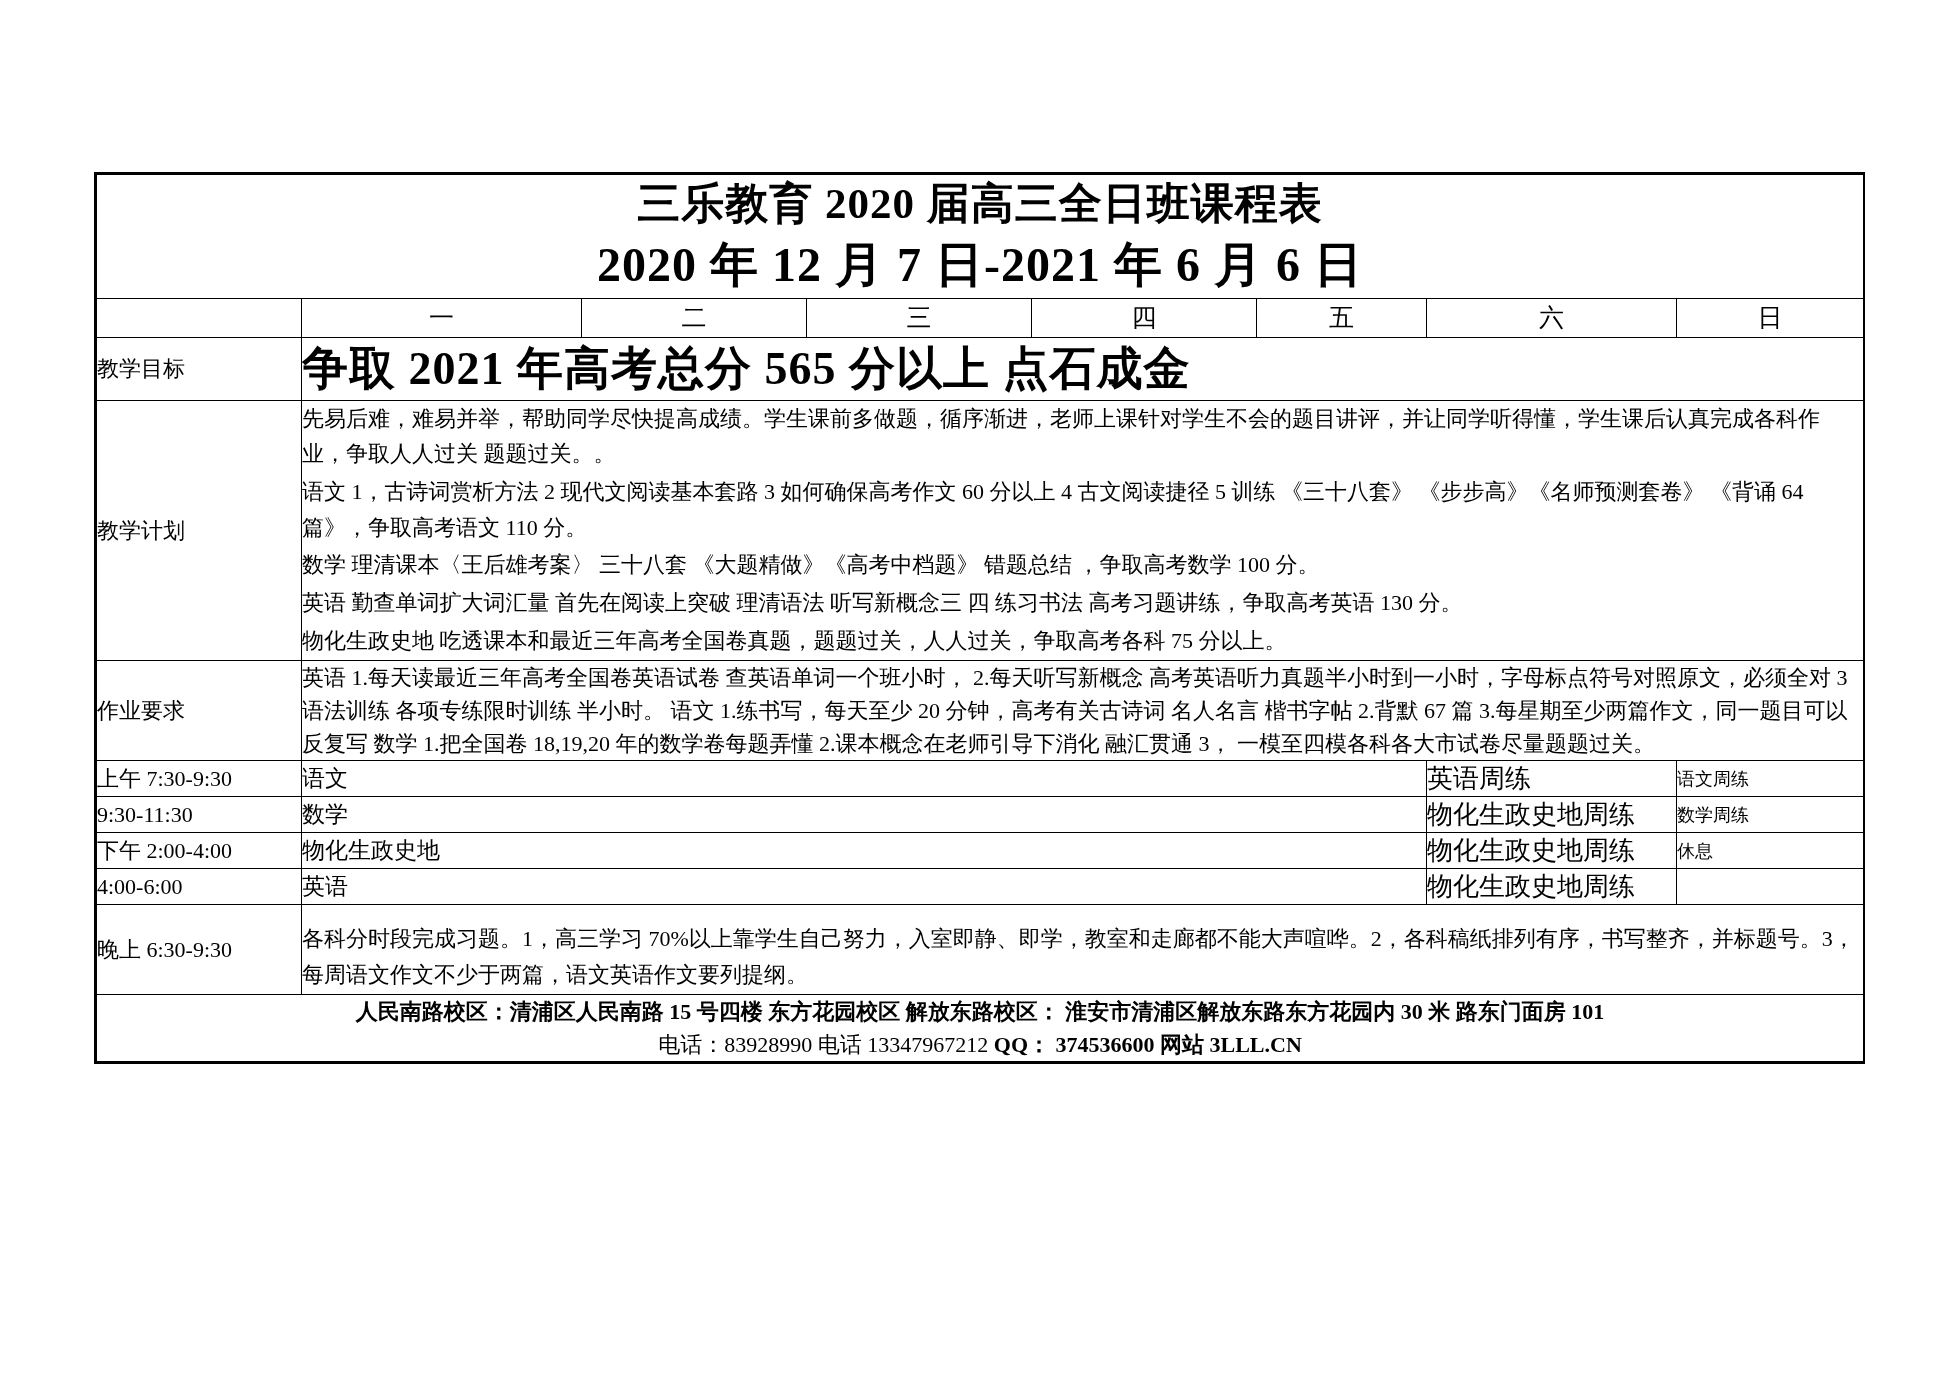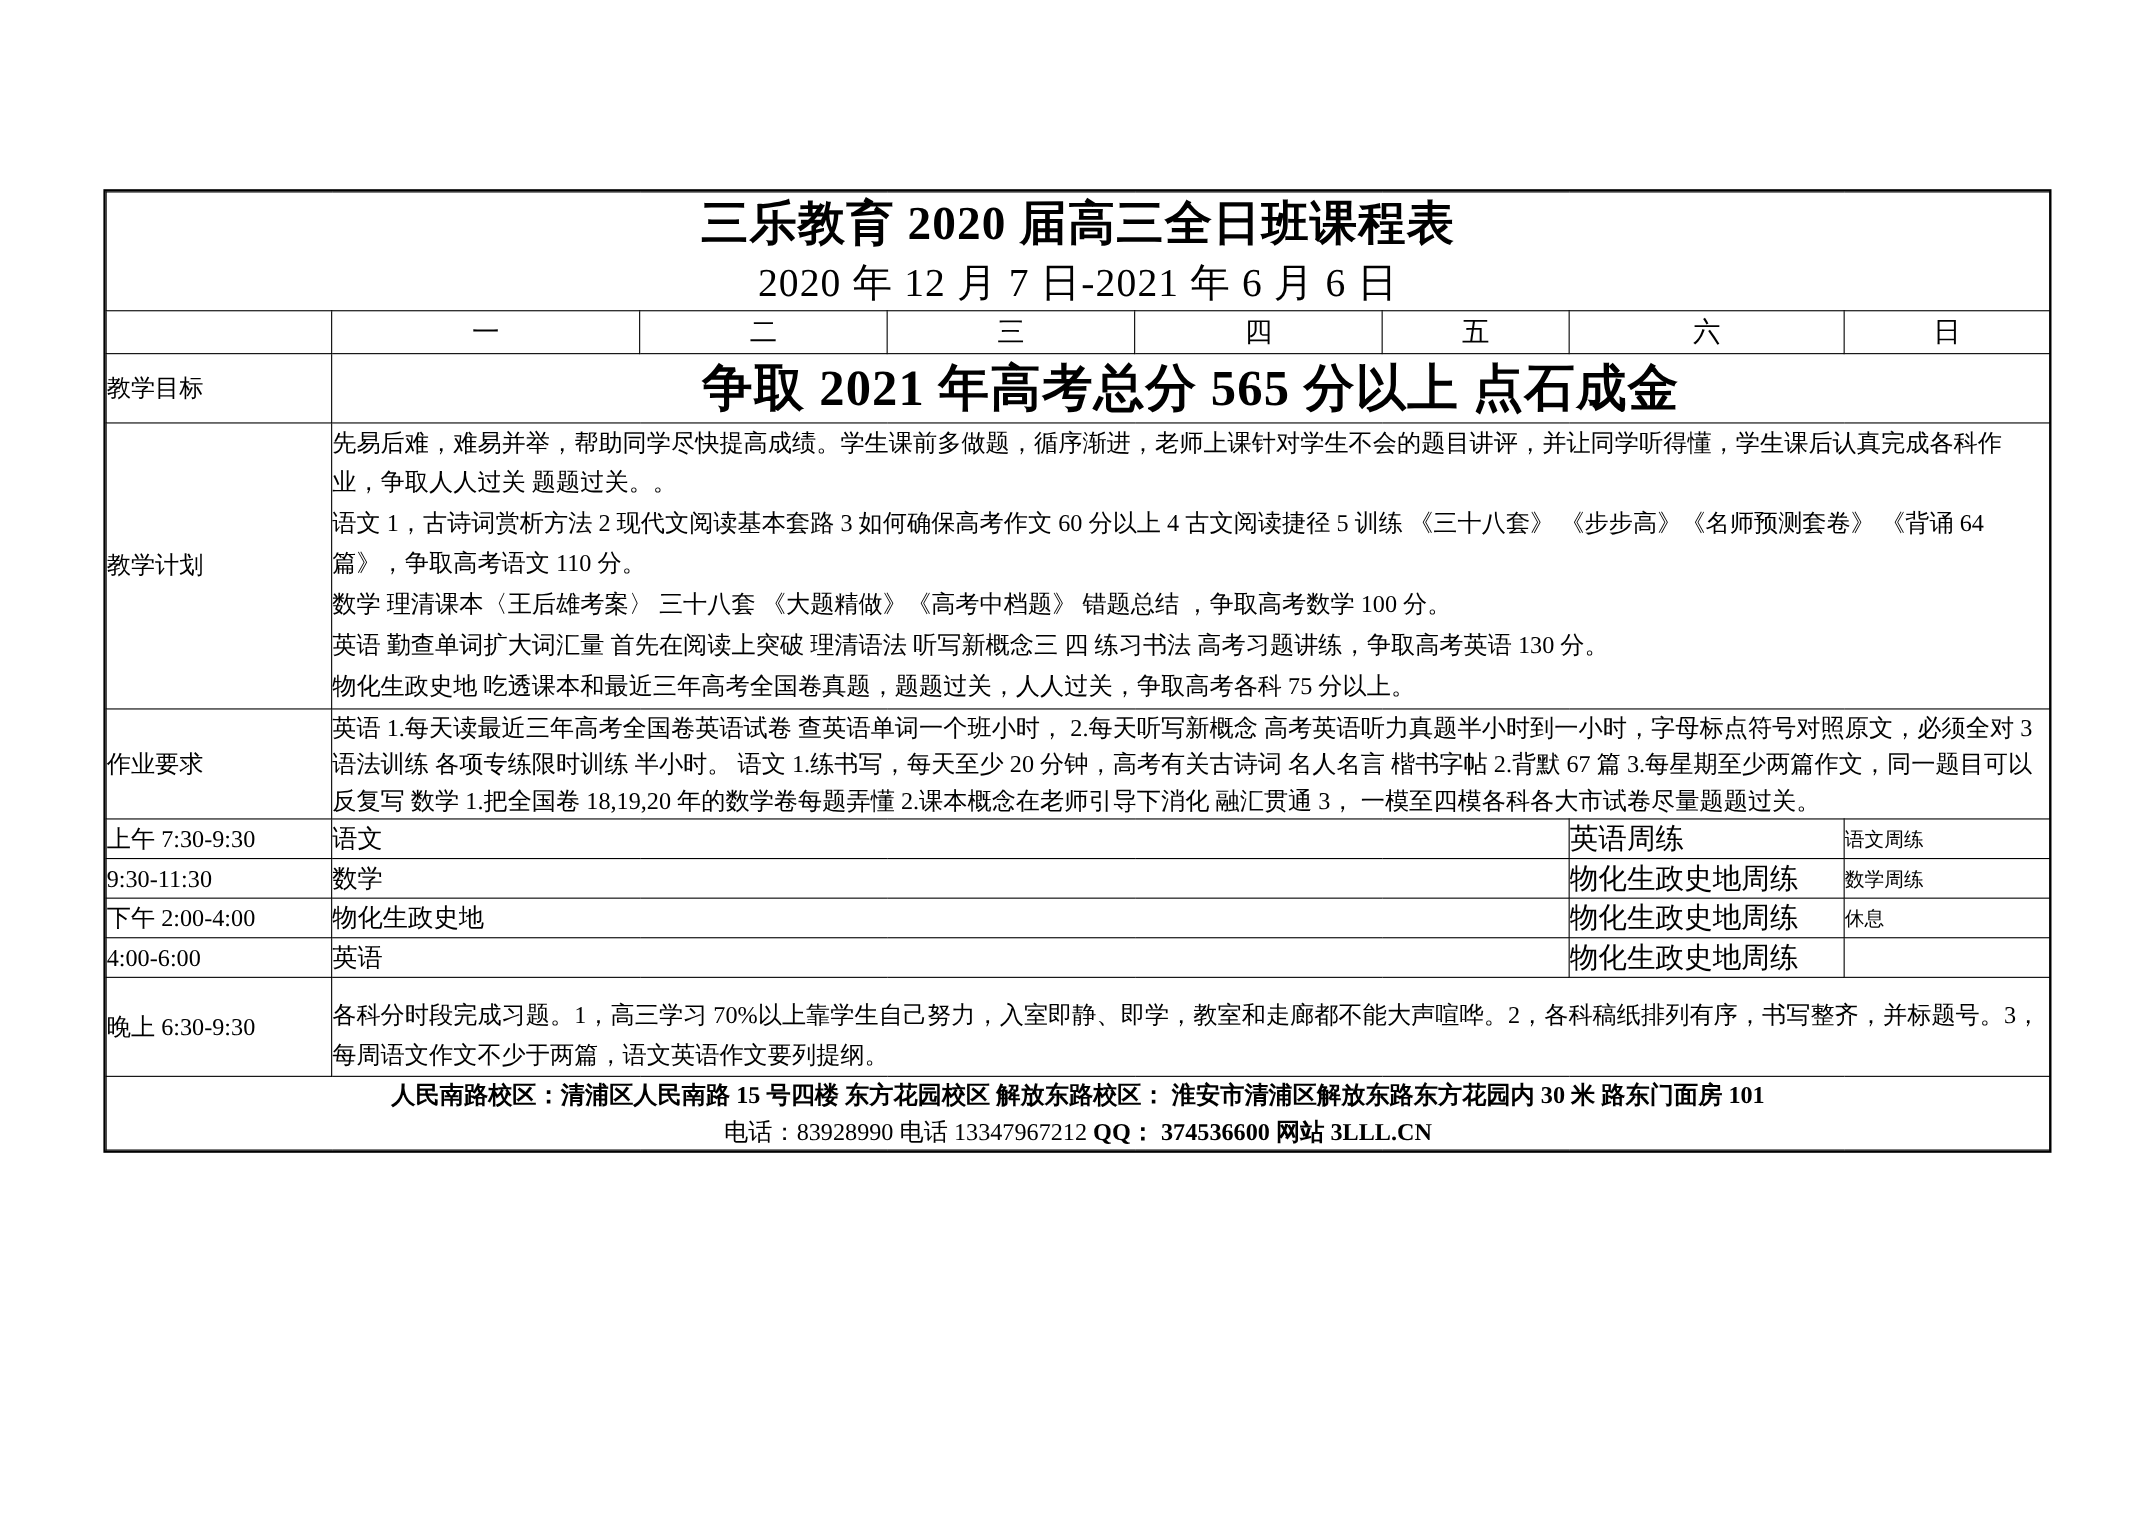--- a/index.html
+++ b/index.html
@@ -45,22 +45,22 @@
     border-bottom: 1px solid #000 !important;
   }
   .title-line1 {
     font-size: 43px;
     font-weight: bold;
     letter-spacing: 1px;
     line-height: 1.35;
     white-space: nowrap;
   }
   .title-line2 {
-    font-size: 36px;
-    font-weight: normal;
+    font-size: 48px;
+    font-weight: bold;
     letter-spacing: 1px;
     line-height: 1.35;
     white-space: nowrap;
   }
   
   .wk-blank {
     height: 38px;
   }
   .wk {
     text-align: center;
@@ -69,21 +69,21 @@
   }
   
   .rowlabel {
     font-size: 22px;
     padding: 6px 0 6px 10px;
     text-align: left;
     white-space: nowrap;
   }
   
   .goal-cell {
-    text-align: center;
+    text-align: left;
     padding: 4px 0 8px 0;
   }
   .goal-text {
     font-size: 46px;
     font-weight: bold;
     letter-spacing: 1px;
     white-space: nowrap;
   }
   
   .plan-cell {

